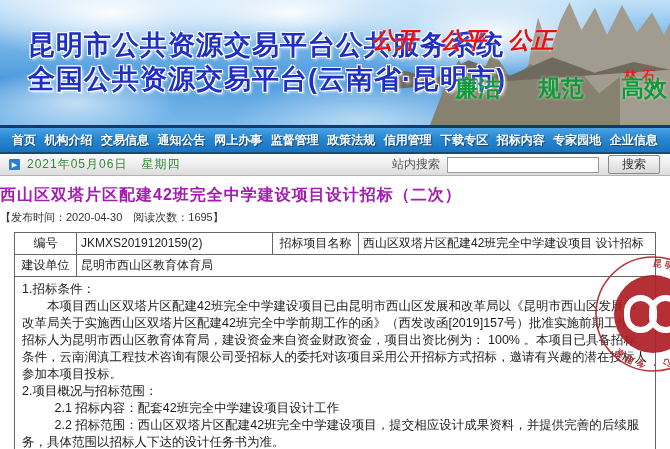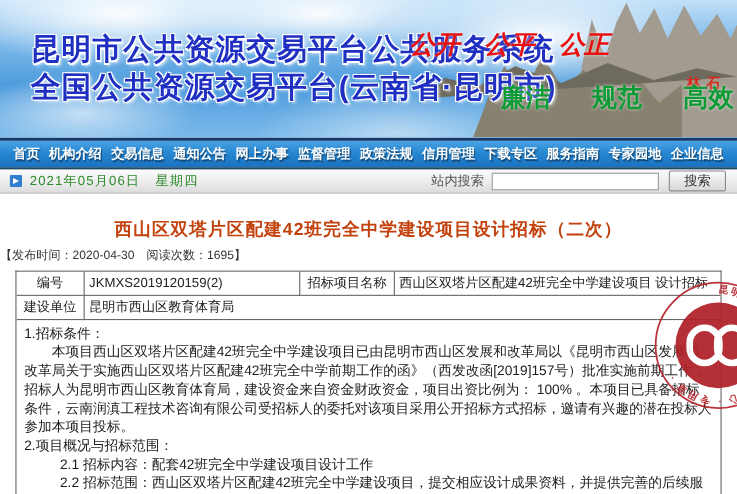--- a/index.html
+++ b/index.html
@@ -50,21 +50,21 @@
     color:#fff; font-size:7px; line-height:11px; text-align:center; border-radius:1px; }
   .date-text { color:#2f8a2f; letter-spacing:1px; }
   .date-week { color:#2f8a2f; margin-left:14px; letter-spacing:1px; }
   .sub-spacer { flex:1; }
   .search-label { color:#555; margin-right:7px; }
   .search-input { width:152px; height:16px; border:1px solid #999; background:#fff; font-size:11px; padding:0 3px; }
   .search-btn { margin:0 10px 0 9px; width:52px; height:19px; border:1px solid #8a8a8a;
     background:linear-gradient(180deg,#fafafa,#d8d8d8); font-size:12px; color:#333;
     text-align:center; line-height:17px; cursor:pointer; border-radius:2px; }
   
-  .article-title { margin-top:23px; text-align:center; font-size:16px; font-weight:bold; color:#c2410c; letter-spacing:1px; }
+  .article-title { margin-top:9px; text-align:left; font-size:16px; font-weight:bold; color:#a21caf; letter-spacing:1px; }
   .article-meta { margin-top:4px; font-size:11px; color:#333; }
   .doc { margin:7px 14px 0 14px; height:225px; border:1px solid #666; border-bottom:none; overflow:hidden; background:#fff; }
   .tbl { display:grid; grid-template-columns:62px 196px 86px 1fr; font-size:12px; color:#222; }
   .cell { border-bottom:1px solid #666; height:22px; line-height:21px; padding:0 4px; overflow:hidden; white-space:nowrap; }
   .cell.lab { text-align:center; border-right:1px solid #666; }
   .cell.val { border-right:1px solid #666; }
   .cell.last { border-right:none; }
   .cell.span3 { grid-column: 2 / 5; }
   .body-text { padding:4px 7px 0 7px; font-size:12.5px; line-height:17px; color:#1c1c1c; }
   .body-text p { margin:0; }
@@ -105,21 +105,21 @@
 <div class="navbar">
   <span class="nav-item">首页</span>
   <span class="nav-item">机构介绍</span>
   <span class="nav-item">交易信息</span>
   <span class="nav-item">通知公告</span>
   <span class="nav-item">网上办事</span>
   <span class="nav-item">监督管理</span>
   <span class="nav-item">政策法规</span>
   <span class="nav-item">信用管理</span>
   <span class="nav-item">下载专区</span>
-  <span class="nav-item">服务指南</span>
+  <span class="nav-item">招标内容</span>
   <span class="nav-item">专家园地</span>
   <span class="nav-item">企业信息</span>
 </div>
 
 <div class="subbar">
   <span class="date-icon">▶</span>
   <span class="date-text">2021年05月06日</span>
   <span class="date-week">星期四</span>
   <span class="sub-spacer"></span>
   <span class="search-label">站内搜索</span>

